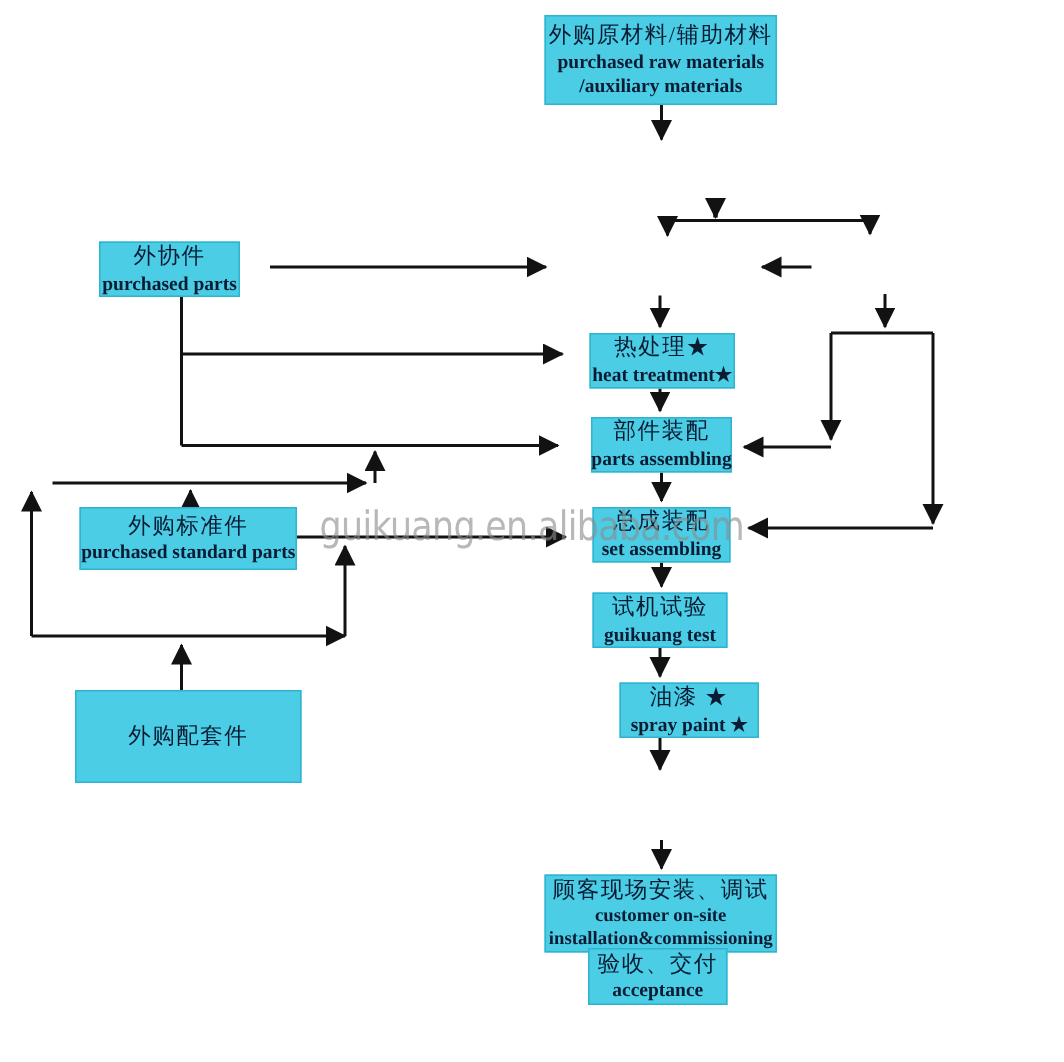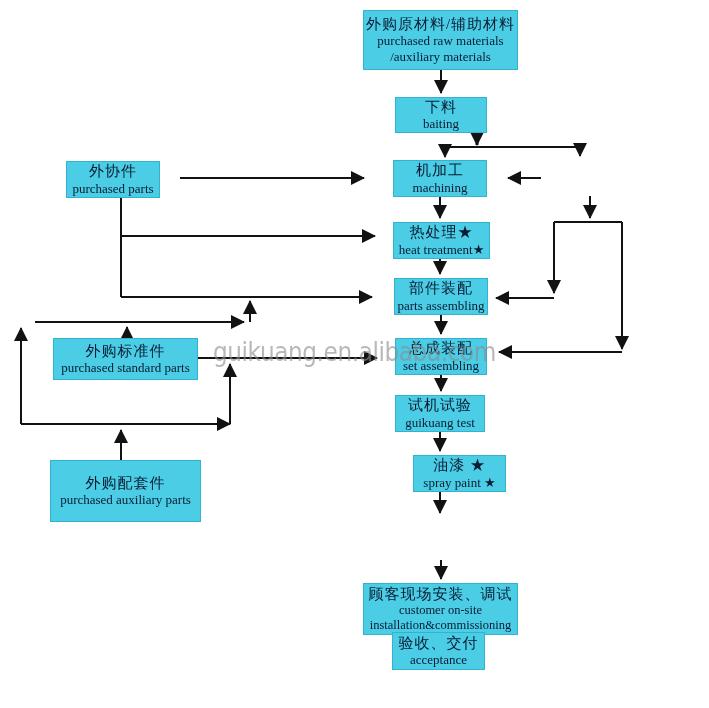--- a/index.html
+++ b/index.html
@@ -15,21 +15,21 @@
     position:absolute;z-index:2;
     box-sizing:border-box;
     background:#4acde5;
     border:1px solid #2fb3cf;
     color:#0a1c33;
     display:flex;flex-direction:column;
     align-items:center;justify-content:center;
     text-align:center;line-height:1.22;
   }
   .zh{font-size:15px;letter-spacing:1px;white-space:nowrap;}
-  .en{font-size:13px;font-weight:normal;white-space:nowrap;}
+  .en{font-size:13px;font-weight:bold;white-space:nowrap;}
   .node.wide .en{font-size:12.5px;}
   #watermark{
     position:absolute;left:213px;top:336px;z-index:3;
     font-family:"DejaVu Sans", sans-serif;
     font-size:27px;letter-spacing:-0.5px;
     color:rgba(140,140,140,0.62);
     transform:scaleX(0.86);transform-origin:left top;
     white-space:nowrap;pointer-events:none;
   }
   line,polyline{stroke:#121212;stroke-width:2;fill:none;}
@@ -84,34 +84,26 @@
     <line x1="21" y1="424" x2="21" y2="328" marker-end="url(#ah)"></line>
     <line x1="230" y1="424" x2="230" y2="364" marker-end="url(#ah)"></line>
   </svg>
 
   <div class="node" style="left:363px;top:10px;width:155px;height:60px">
     <span class="zh">外购原材料/辅助材料</span>
     <span class="en">purchased raw materials</span>
     <span class="en">/auxiliary materials</span>
   </div>
 
-  <div class="node" style="left:395px;top:97px;width:92px;height:36px">
-    <span class="zh">下料</span>
-    <span class="en">baiting</span>
-  </div>
 
   <div class="node" style="left:66px;top:161px;width:94px;height:37px">
     <span class="zh">外协件</span>
     <span class="en">purchased parts</span>
   </div>
 
-  <div class="node" style="left:393px;top:160px;width:94px;height:37px">
-    <span class="zh">机加工</span>
-    <span class="en">machining</span>
-  </div>
 
 
   <div class="node" style="left:393px;top:222px;width:97px;height:37px">
     <span class="zh">热处理★</span>
     <span class="en">heat treatment★</span>
   </div>
 
   <div class="node" style="left:394px;top:278px;width:94px;height:37px">
     <span class="zh">部件装配</span>
     <span class="en">parts assembling</span>
@@ -132,21 +124,20 @@
     <span class="en">guikuang test</span>
   </div>
 
   <div class="node" style="left:413px;top:455px;width:93px;height:37px">
     <span class="zh">油漆 ★</span>
     <span class="en">spray paint ★</span>
   </div>
 
   <div class="node" style="left:50px;top:460px;width:151px;height:62px">
     <span class="zh">外购配套件</span>
-    <span class="en">purchased auxiliary parts</span>
   </div>
 
 
   <div class="node wide" style="left:363px;top:583px;width:155px;height:52px">
     <span class="zh">顾客现场安装、调试</span>
     <span class="en">customer on-site</span>
     <span class="en">installation&amp;commissioning</span>
   </div>
 
   <div class="node" style="left:392px;top:632px;width:93px;height:38px">

